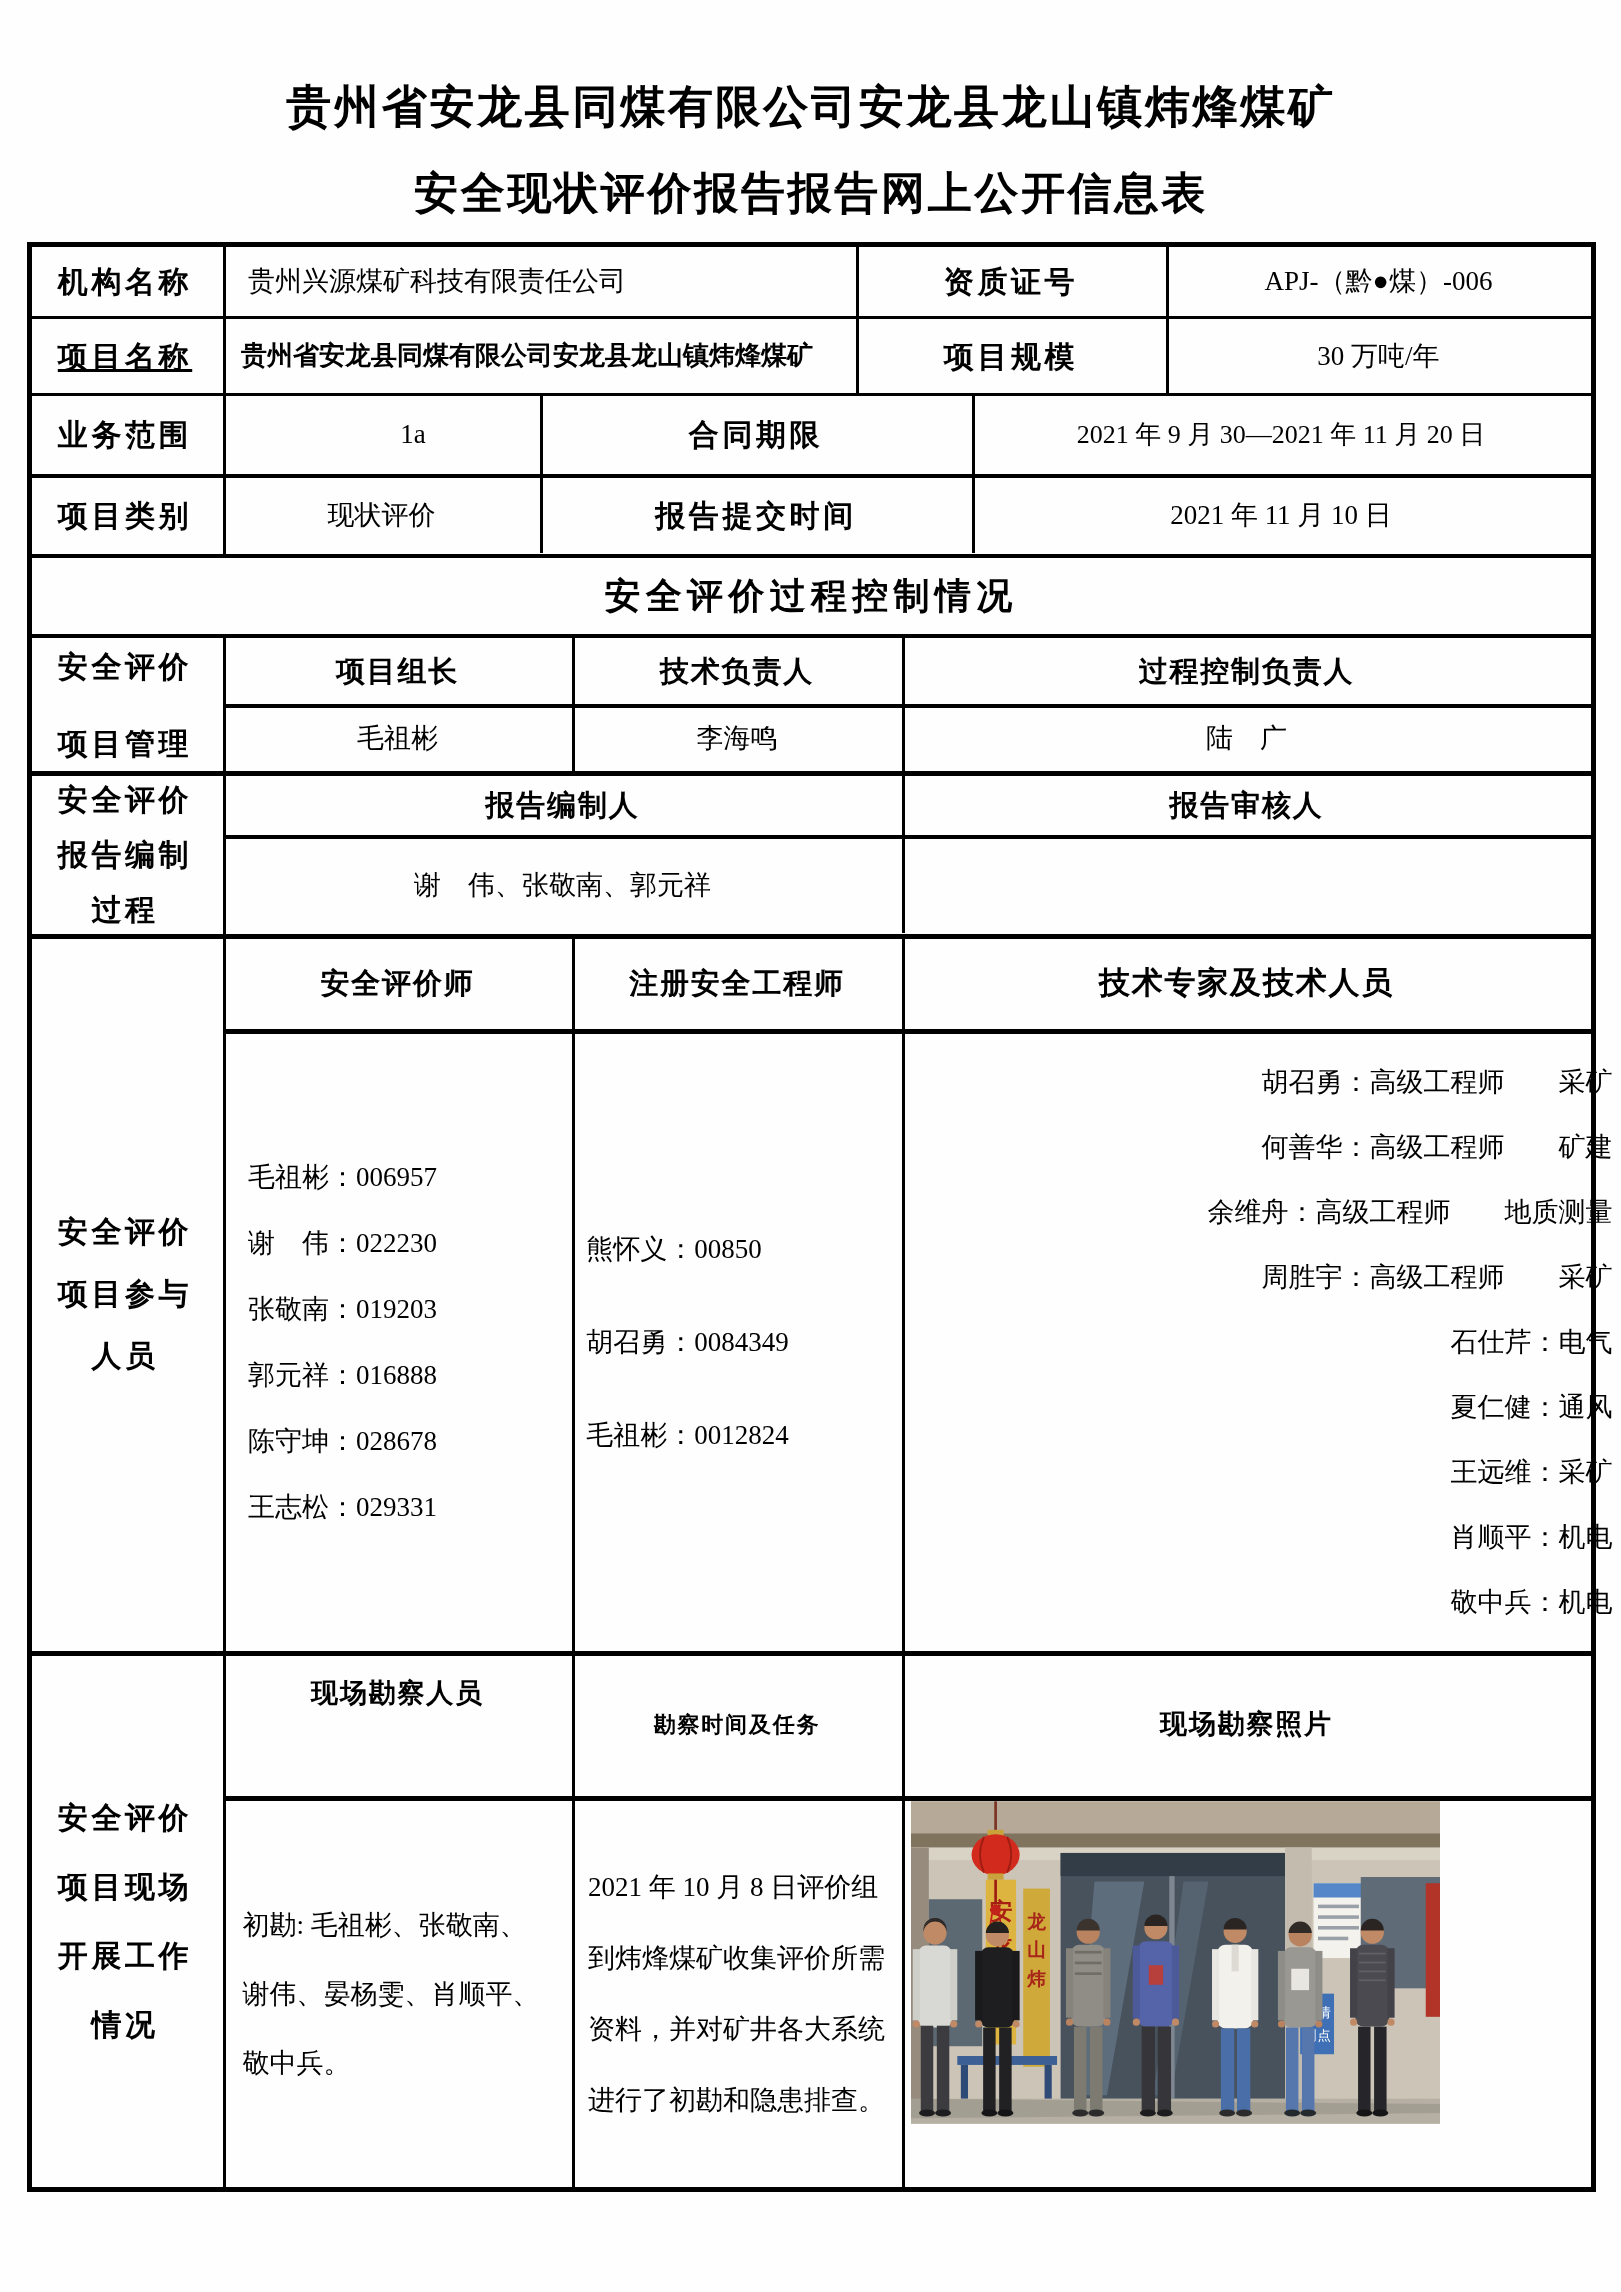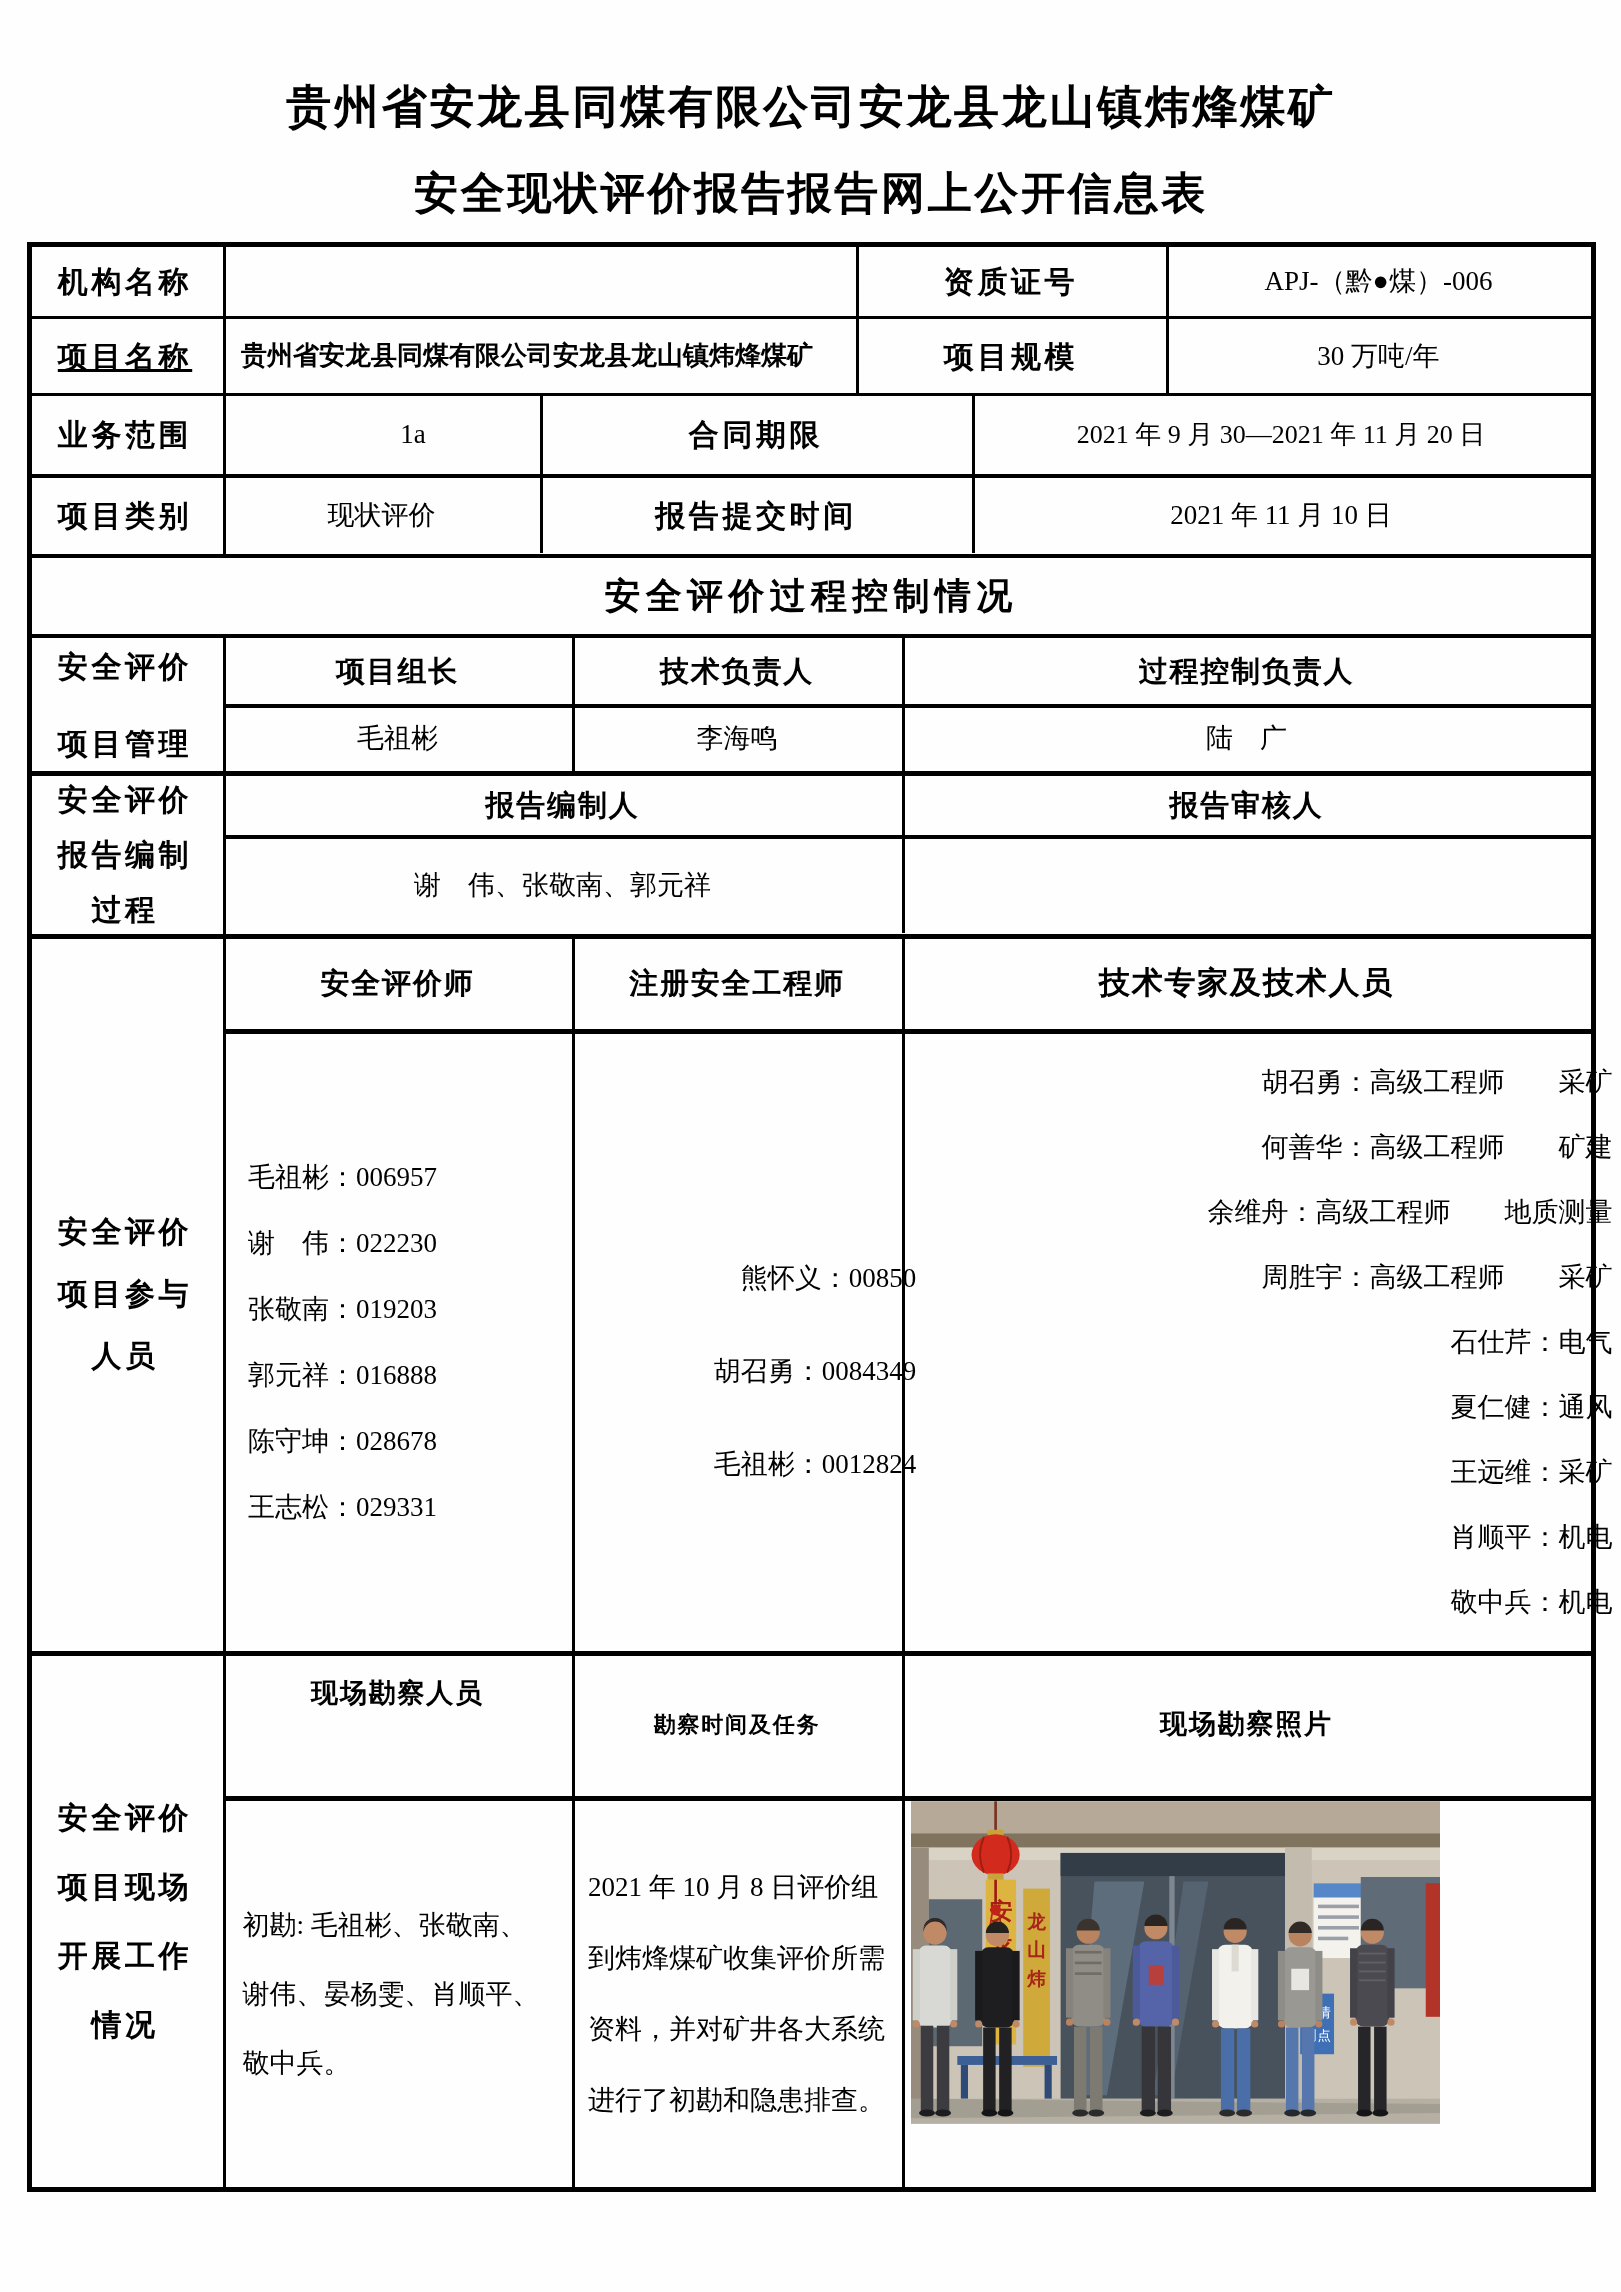--- a/index.html
+++ b/index.html
@@ -33,20 +33,21 @@
 <body>
 
 <div id="page">
 
   <div id="title1" class="title">贵州省安龙县同煤有限公司安龙县龙山镇炜烽煤矿</div>
   <div id="title2" class="title">安全现状评价报告报告网上公开信息表</div>
 
   <div id="tbl">
 
     <div class="cell lbl" style="left:0;top:4.5px;width:196px;height:70px;">机构名称</div>
+    <div class="cell val left" style="left:221px;top:4.5px;width:588px;height:70px;">贵州兴源煤矿科技有限责任公司</div>
     <div class="cell lbl" style="left:829px;top:4.5px;width:310px;height:70px;">资质证号</div>
     <div class="cell val" style="left:1139px;top:4.5px;width:425px;height:70px;">APJ-（黔●煤）-006</div>
 
     <div class="cell lbl" style="left:0;top:77px;width:196px;height:75px;text-decoration:underline;">项目名称</div>
     <div class="cell val left bold" style="left:214px;top:77px;width:606px;height:75px;font-size:26px;">贵州省安龙县同煤有限公司安龙县龙山镇炜烽煤矿</div>
     <div class="cell lbl" style="left:829px;top:77px;width:310px;height:75px;">项目规模</div>
     <div class="cell val" style="left:1139px;top:77px;width:425px;height:75px;">30 万吨/年</div>
 
     <div class="cell lbl" style="left:0;top:154px;width:196px;height:78px;border-radius:23px;">业务范围</div>
     <div class="cell val" style="left:196px;top:154px;width:284px;height:78px;padding-left:48px;">1a</div>
@@ -90,21 +91,21 @@
     <div class="cell hdr" style="left:875px;top:695px;width:689px;height:92px;font-size:31px;">技术专家及技术人员</div>
 
     <div class="cell list assessors" style="left:196px;top:791px;width:349px;height:618px;">
       <span>毛祖彬：006957</span>
       <span>谢　伟：022230</span>
       <span>张敬南：019203</span>
       <span>郭元祥：016888</span>
       <span>陈守坤：028678</span>
       <span>王志松：029331</span>
     </div>
-    <div class="cell list engineers" style="left:545px;top:820px;width:330px;height:618px;align-items:flex-end;">
+    <div class="cell list engineers" style="left:545px;top:791px;width:330px;height:618px;">
       <span>熊怀义：00850</span>
       <span>胡召勇：0084349</span>
       <span>毛祖彬：0012824</span>
     </div>
     <div class="cell list experts" style="left:875px;top:791px;width:689px;height:618px;align-items:flex-end;">
       <span>胡召勇：高级工程师　　采矿</span>
       <span>何善华：高级工程师　　矿建</span>
       <span>余维舟：高级工程师　　地质测量</span>
       <span>周胜宇：高级工程师　　采矿</span>
       <span>石仕芹：电气</span>

